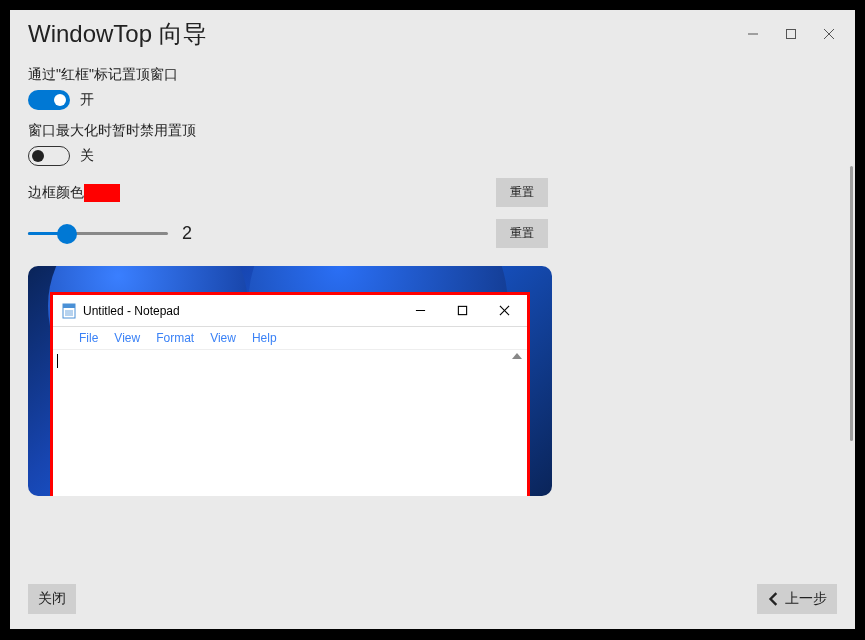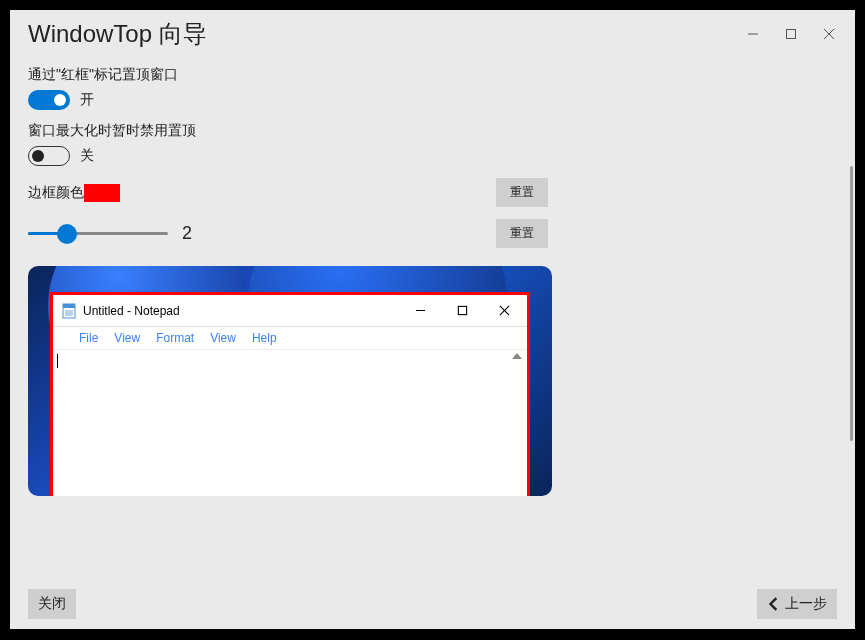--- a/index.html
+++ b/index.html
@@ -251,21 +251,21 @@
       top: 108px;
       width: 3px;
       height: 275px;
       background: #9e9e9e;
       border-radius: 2px;
     }
 
     .footer {
       height: 50px;
       display: flex;
-      align-items: flex-end;
+      align-items: center;
       padding: 0 18px 10px 18px;
       gap: 4px;
     }
     .footer-spacer { flex: 1; }
     .nav-btn {
       background: #cfcfcf;
       border: none;
       font-size: 14px;
       padding: 6px 10px;
       color: #222;

